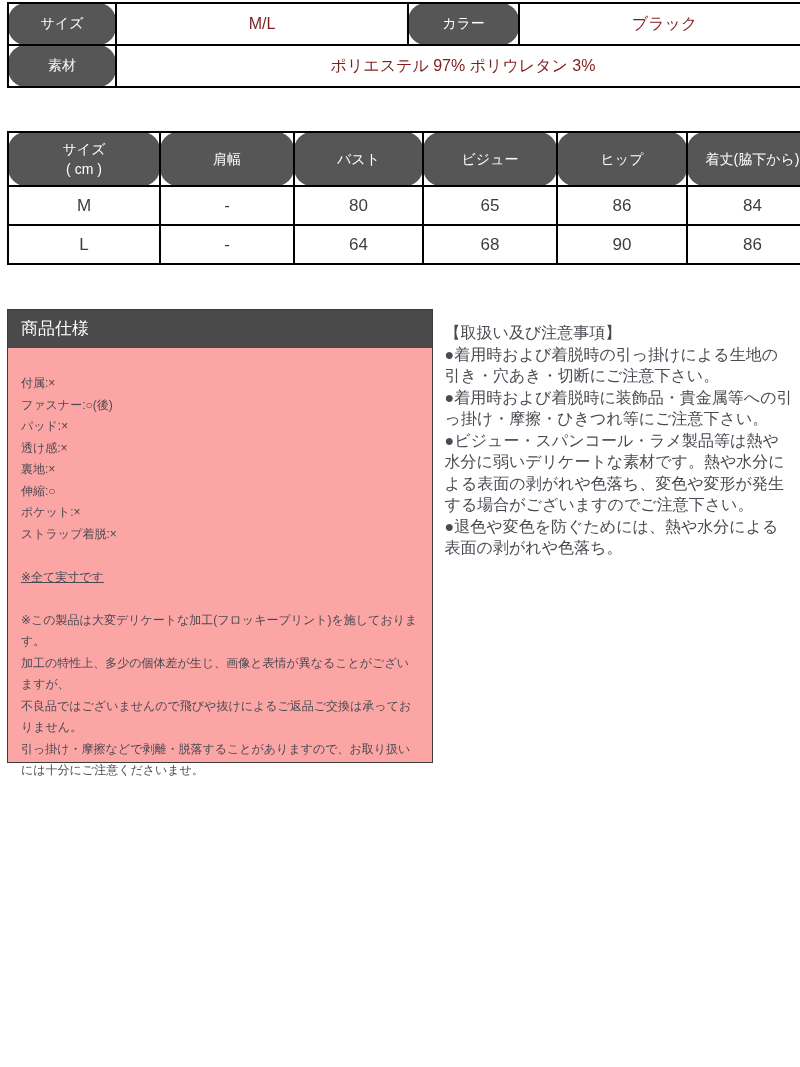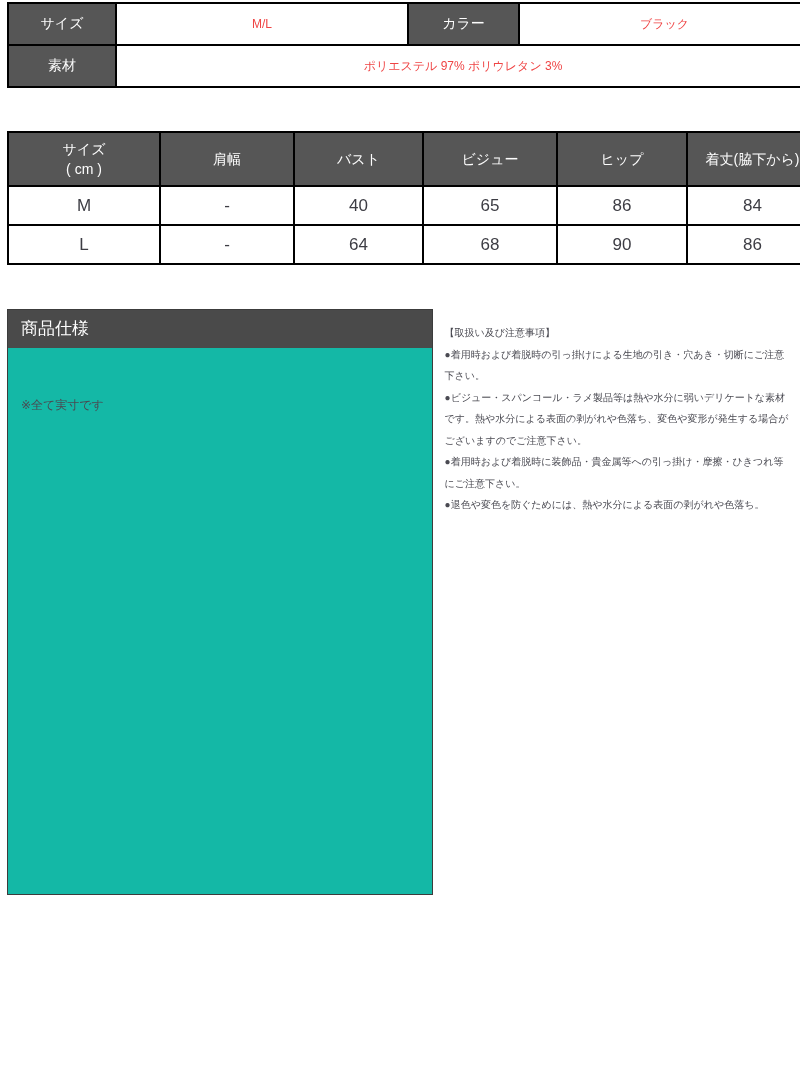--- a/index.html
+++ b/index.html
@@ -12,59 +12,59 @@
   }
   .page { padding:2px 7px 0 7px; }
 
   
   table { border-collapse:collapse; table-layout:fixed; }
   .t1 { width:786px; }
   .t1 td {
     border:2px solid #000;
     height:38px;
     text-align:center; vertical-align:middle;
-    font-size:12px; color:#ef4444;
+    font-size:16px; color:#7f1d1d;
     background:#fff;
   }
   td.dark, th.dark {
     background:#565656; color:#fdfdfd;
-    font-weight:normal; font-size:14px;
+    font-weight:normal; font-size:14px;border-radius:18px;
   }
 
   
   .t2 { width:786px; margin-top:43px; }
   .t2 th, .t2 td { border:2px solid #000; text-align:center; vertical-align:middle; }
   .t2 th { height:50px; white-space:pre-line; line-height:1.45; }
   .t2 td { height:35px; font-size:17px; color:#3d3d44; background:#fff; }
 
   
   .cols { margin-top:44px; display:flex; align-items:flex-start; }
 
   .spec-box {
-    width:430px; height:586px;
+    width:430px; height:454px;
     border:1px solid #3c3c3c;
     box-sizing:border-box;
-    background:#14b8a6;
+    background:#fca5a5;
   }
   .spec-title {
     background:#4a4a4a; color:#fdfdfd;
     font-size:17px; padding:7px 13px 8px 13px;
   }
   .spec-body {
     padding:25px 12px 0 13px;
     font-size:12px; line-height:21.5px;
   }
   .spec-items div { margin:0; }
-  .note1 { margin:22px 0 8px 0; }
+  .note1 { margin:22px 0 8px 0;text-decoration:underline; }
   .note2 { margin:21px 0 0 0; white-space:pre-line; }
 
   .care {
     margin-left:12px; width:352px;
     padding-top:13px;
-    font-size:10px; line-height:21.5px;
+    font-size:16px; line-height:21.5px;
     box-sizing:border-box;
   }
   .care p { margin:0; }
 </style>
 </head>
 <body>
 
 <div class="page">
 
   <table class="t1">
@@ -91,47 +91,61 @@
         <th class="dark" style="width:125px">バスト</th>
         <th class="dark" style="width:130px">ビジュー</th>
         <th class="dark" style="width:126px">ヒップ</th>
         <th class="dark" style="width:127px">着丈(脇下から)</th>
       </tr>
     </thead>
     <tbody>
       <tr>
         <td>M</td>
         <td>-</td>
-        <td>40</td>
+        <td>80</td>
         <td>65</td>
         <td>86</td>
         <td>84</td>
       </tr>
       <tr>
         <td>L</td>
         <td>-</td>
         <td>64</td>
         <td>68</td>
         <td>90</td>
         <td>86</td>
       </tr>
     </tbody>
   </table>
 
   <div class="cols">
 
     <div class="spec-box">
       <div class="spec-title">商品仕様</div>
       <div class="spec-body">
+        <div class="spec-items">
+          <div>付属:×</div>
+          <div>ファスナー:○(後)</div>
+          <div>パッド:×</div>
+          <div>透け感:×</div>
+          <div>裏地:×</div>
+          <div>伸縮:○</div>
+          <div>ポケット:×</div>
+          <div>ストラップ着脱:×</div>
+        </div>
         <p class="note1">※全て実寸です</p>
+        <p class="note2">※この製品は大変デリケートな加工(フロッキープリント)を施しております。
+加工の特性上、多少の個体差が生じ、画像と表情が異なることがございますが、
+不良品ではございませんので飛びや抜けによるご返品ご交換は承っておりません。
+引っ掛け・摩擦などで剥離・脱落することがありますので、お取り扱いには十分にご注意くださいませ。</p>
       </div>
     </div>
 
     <div class="care">
       <p class="care-h">【取扱い及び注意事項】</p>
       <p>●着用時および着脱時の引っ掛けによる生地の引き・穴あき・切断にご注意下さい。</p>
+      <p>●着用時および着脱時に装飾品・貴金属等への引っ掛け・摩擦・ひきつれ等にご注意下さい。</p>
       <p>●ビジュー・スパンコール・ラメ製品等は熱や水分に弱いデリケートな素材です。熱や水分による表面の剥がれや色落ち、変色や変形が発生する場合がございますのでご注意下さい。</p>
-      <p>●着用時および着脱時に装飾品・貴金属等への引っ掛け・摩擦・ひきつれ等にご注意下さい。</p>
       <p>●退色や変色を防ぐためには、熱や水分による表面の剥がれや色落ち。</p>
     </div>
 
   </div>
 </div>
 
 </body></html>

